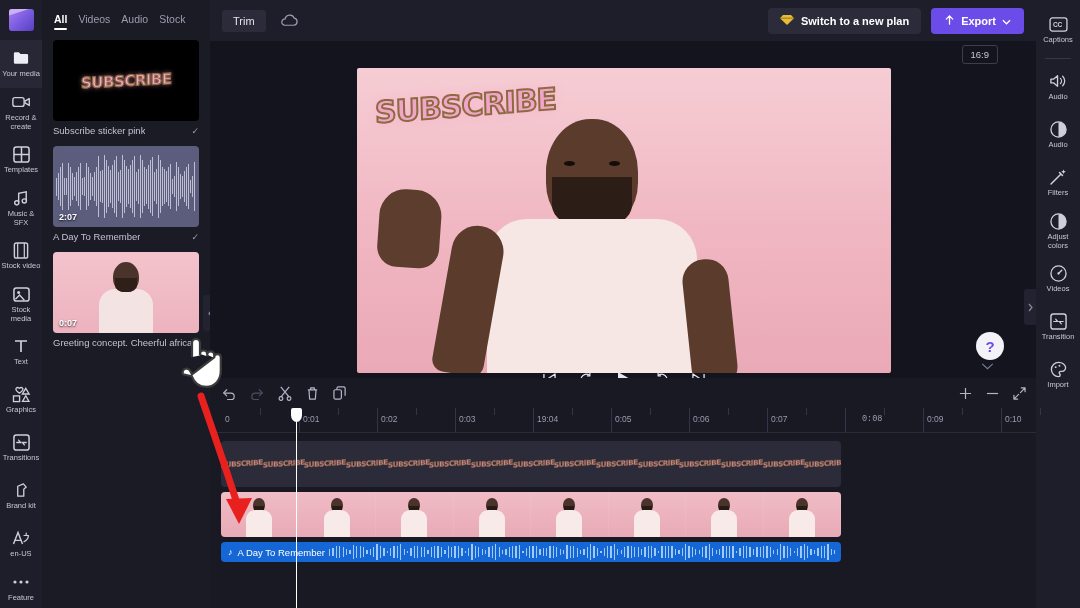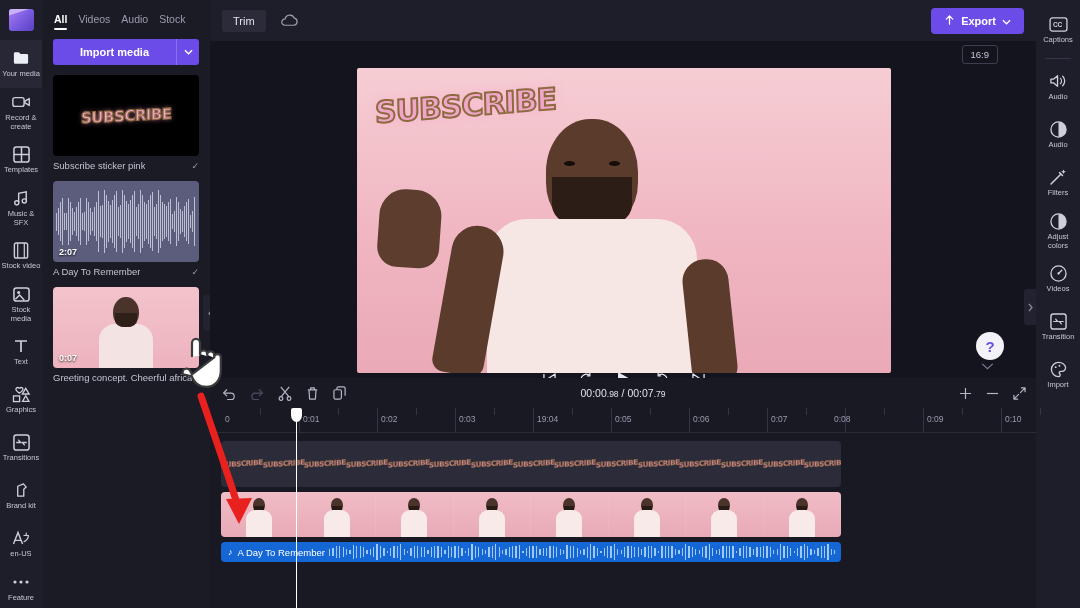--- a/index.html
+++ b/index.html
@@ -365,28 +365,20 @@
   </div>
 
   <div id="media-panel">
     <div id="media-tabs">
       <div class="mtab active">All</div>
       <div class="mtab">Videos</div>
       <div class="mtab">Audio</div>
       <div class="mtab">Stock</div>
     </div>
 
-    <div id="import-row">
-      <button id="import-btn">Import media</button>
-      <div id="import-caret">
-        <svg width="9" height="6" viewBox="0 0 10 6">
-            <path d="M1 1l4 4 4-4" fill="none" stroke="#fff" stroke-width="1.5"></path>
-          </svg>
-      </div>
-    </div>
 
     <div class="media-item">
       <div class="media-thumb thumb-sticker">
         <span class="sub-word">SUBSCRIBE</span>
       </div>
       <div class="media-cap">
         <span class="txt">Subscribe sticker pink</span>
         <span class="chk">✓</span>
       </div>
     </div>
@@ -496,20 +488,29 @@
   </div>
 
   <div id="topbar">
     <button id="trim-btn">Trim</button>
     <span id="cloud-icon">
       <svg width="19" height="13" viewBox="0 0 20 13">
           <path d="M5 11.5h9.5A3.8 3.8 0 0 0 15 4a5 5 0 0 0-9.6.9A3.3 3.3 0 0 0 5 11.5z" fill="none" stroke="#9c9cb2" stroke-width="1.3"></path>
         </svg>
     </span>
     <div class="grow"></div>
+    <button id="plan-btn">
+      <span>
+        <svg width="14" height="12" viewBox="0 0 14 12">
+            <path d="M3 1h8l3 3.2L7 11 0 4.2z" fill="#e8bb3a"></path>
+            <path d="M0 4.2h14" stroke="#8a6a12" stroke-width=".8"></path>
+          </svg>
+      </span>
+      <span>Switch to a new plan</span>
+    </button>
     <button id="export-btn">
       <span>
         <svg width="11" height="12" viewBox="0 0 12 13">
             <path d="M6 11V2M2.5 5.5L6 2l3.5 3.5" fill="none" stroke="#fff" stroke-width="1.4" stroke-linecap="round"></path>
           </svg>
       </span>
       <span>Export</span>
       <span>
         <svg width="9" height="6" viewBox="0 0 10 6">
             <path d="M1 1l4 4 4-4" fill="none" stroke="#fff" stroke-width="1.4"></path>
@@ -702,23 +703,20 @@
             <path d="M2 4h10M5 4V2h4v2M3.2 4l.7 10h6.2l.7-10" fill="none" stroke="#b4b4c6" stroke-width="1.3" stroke-linejoin="round"></path>
           </svg>
       </span>
       <span class="tl-ico">
         <svg width="14" height="15" viewBox="0 0 15 16">
             <rect x="1" y="4" width="8" height="10" rx="1.6" fill="none" stroke="#b4b4c6" stroke-width="1.3"></rect>
             <path d="M4.2 4V2.6A1.6 1.6 0 0 1 5.8 1h5.6A1.6 1.6 0 0 1 13 2.6v7.8" fill="none" stroke="#b4b4c6" stroke-width="1.3"></path>
           </svg>
       </span>
 
-      <div id="tl-time">
-        <span>00:00</span><span class="frac">.98</span><span> / </span><span>00:07</span><span class="frac">.79</span>
-      </div>
 
       <div id="tl-right">
         <span class="tl-ico" style="margin:0">
           <svg width="13" height="13" viewBox="0 0 14 14">
               <path d="M7 1v12M1 7h12" fill="none" stroke="#b4b4c6" stroke-width="1.3"></path>
             </svg>
         </span>
         <span class="tl-ico" style="margin:0">
           <svg width="13" height="13" viewBox="0 0 14 14">
               <path d="M1 7h12" fill="none" stroke="#b4b4c6" stroke-width="1.3"></path>
@@ -750,21 +748,21 @@
         <div class="tick" style="left: 401px;"></div>
         <div class="tick-label" style="left: 405px;">0:05</div>
         <div class="tick" style="left: 440px; top: 0px; bottom: 17px;"></div>
         <div class="tick" style="left: 479px;"></div>
         <div class="tick-label" style="left: 483px;">0:06</div>
         <div class="tick" style="left: 518px; top: 0px; bottom: 17px;"></div>
         <div class="tick" style="left: 557px;"></div>
         <div class="tick-label" style="left: 561px;">0:07</div>
         <div class="tick" style="left: 596px; top: 0px; bottom: 17px;"></div>
         <div class="tick" style="left: 635px;"></div>
-        <div class="tick-label" style="left: 624px;">0:08</div>
+        <div class="tick-label" style="left: 652px; font-family: Liberation Mono, monospace;">0:08</div>
         <div class="tick" style="left: 674px; top: 0px; bottom: 17px;"></div>
         <div class="tick" style="left: 713px;"></div>
         <div class="tick-label" style="left: 717px;">0:09</div>
         <div class="tick" style="left: 752px; top: 0px; bottom: 17px;"></div>
         <div class="tick" style="left: 791px;"></div>
         <div class="tick-label" style="left: 795px;">0:10</div>
         <div class="tick" style="left: 830px; top: 0px; bottom: 17px;"></div>
       </div>
     <div id="playhead" style="left:86px">
       <div class="knob"></div>

